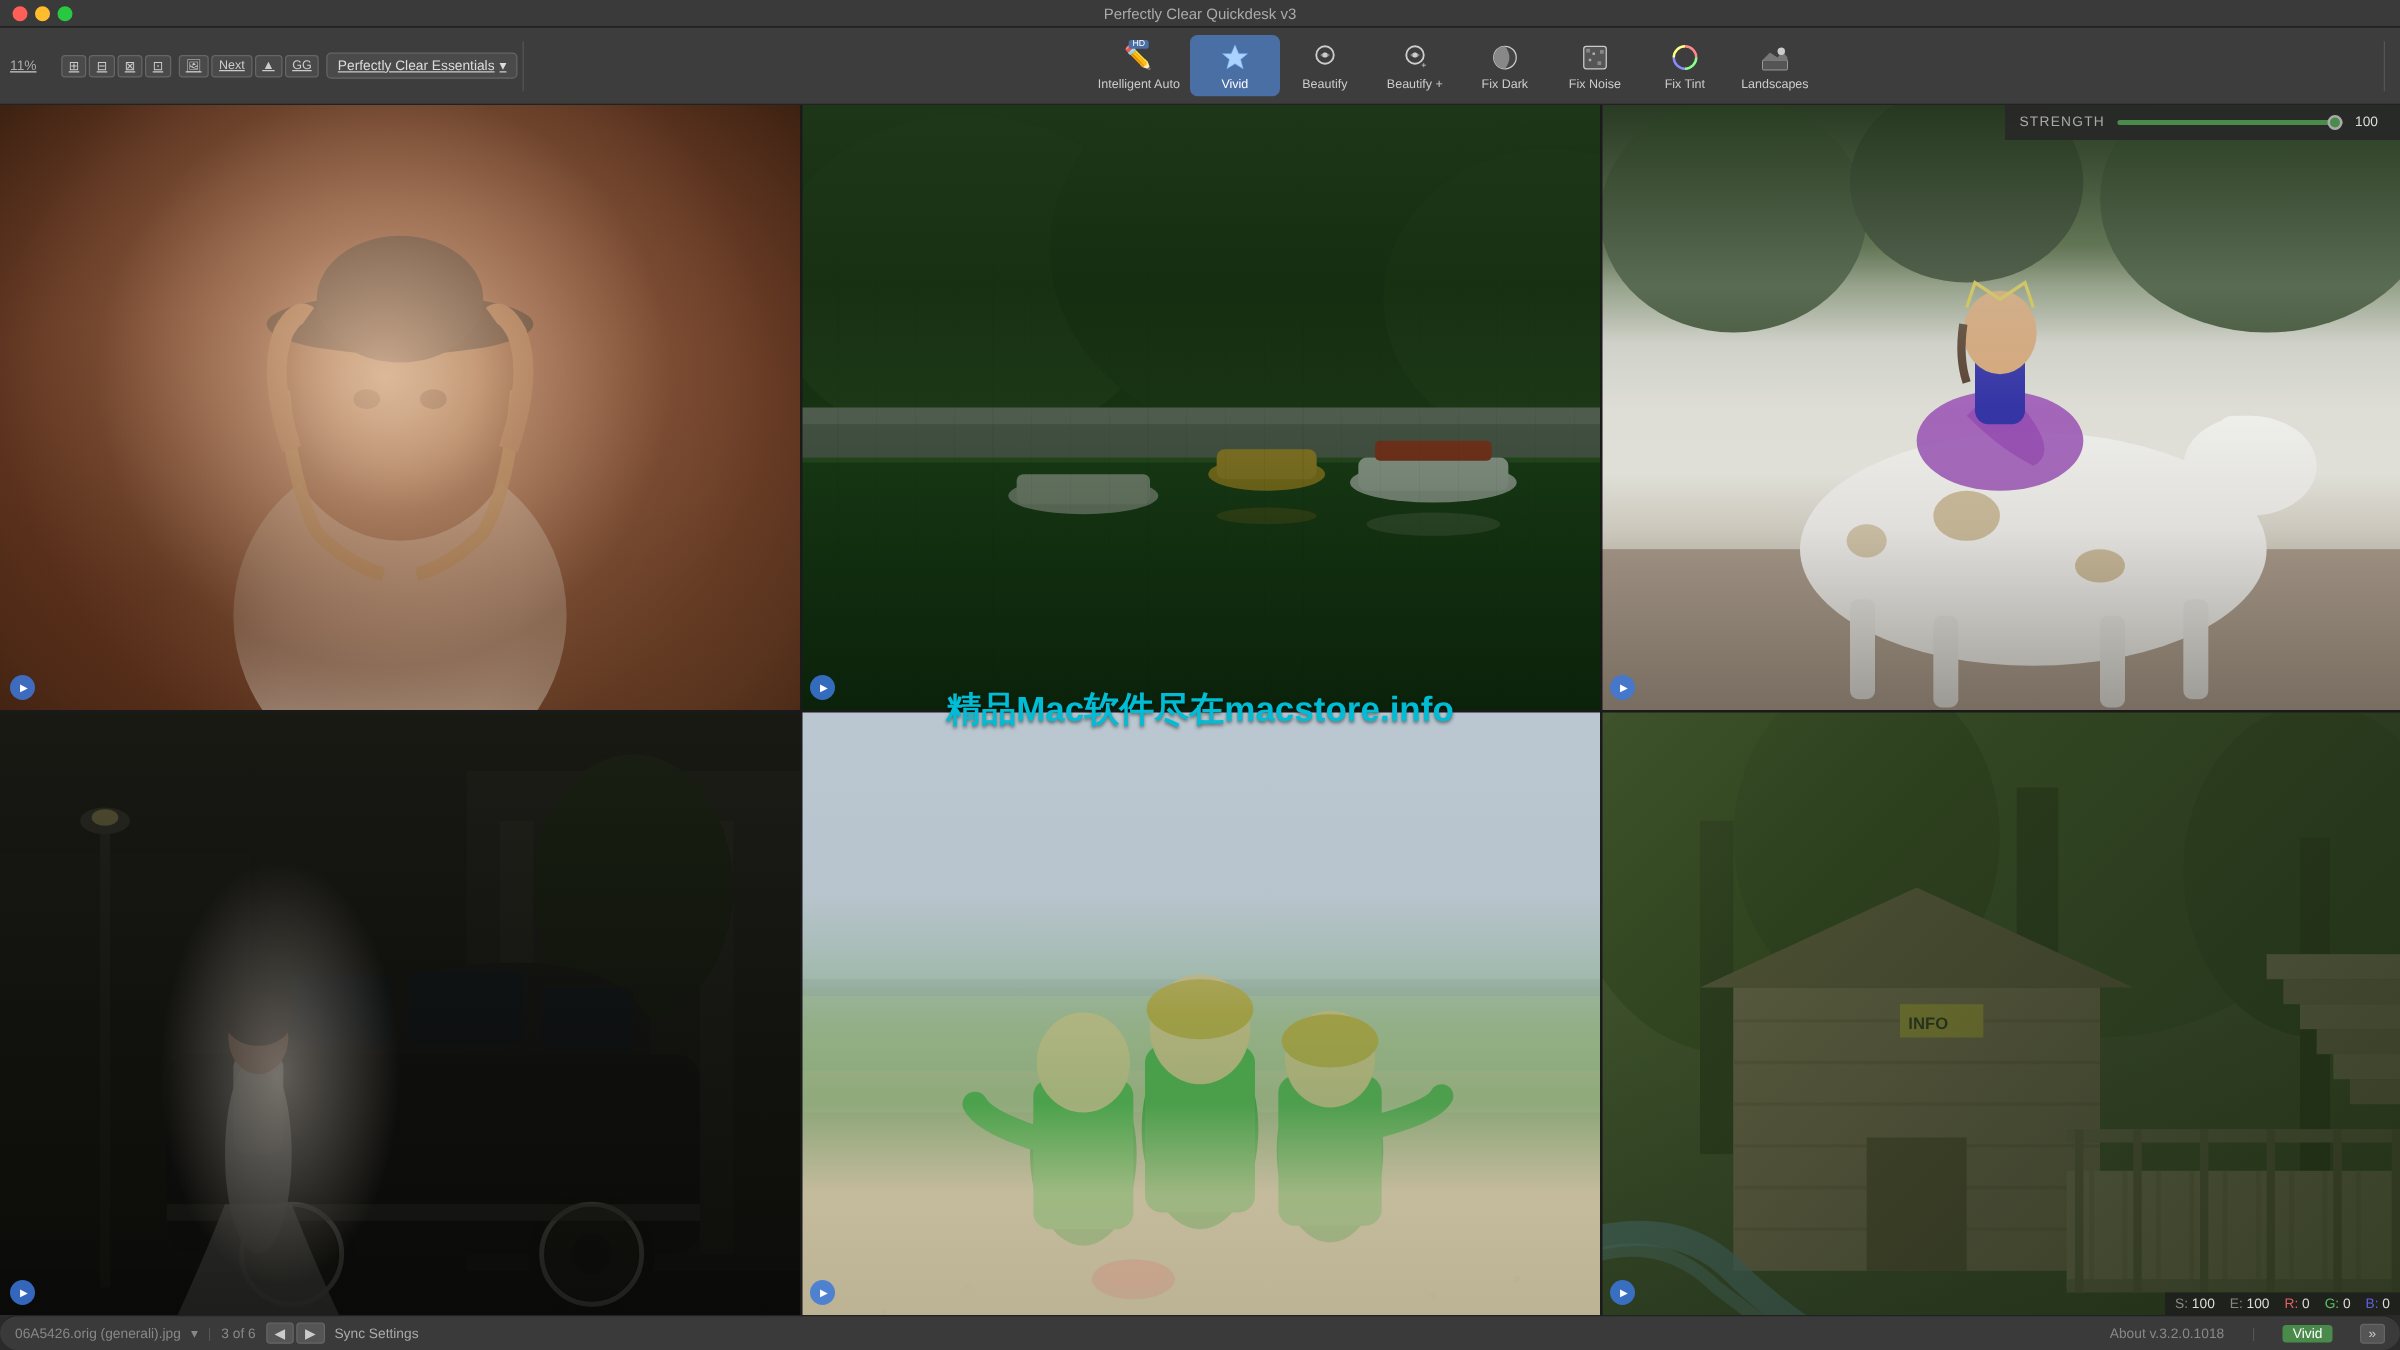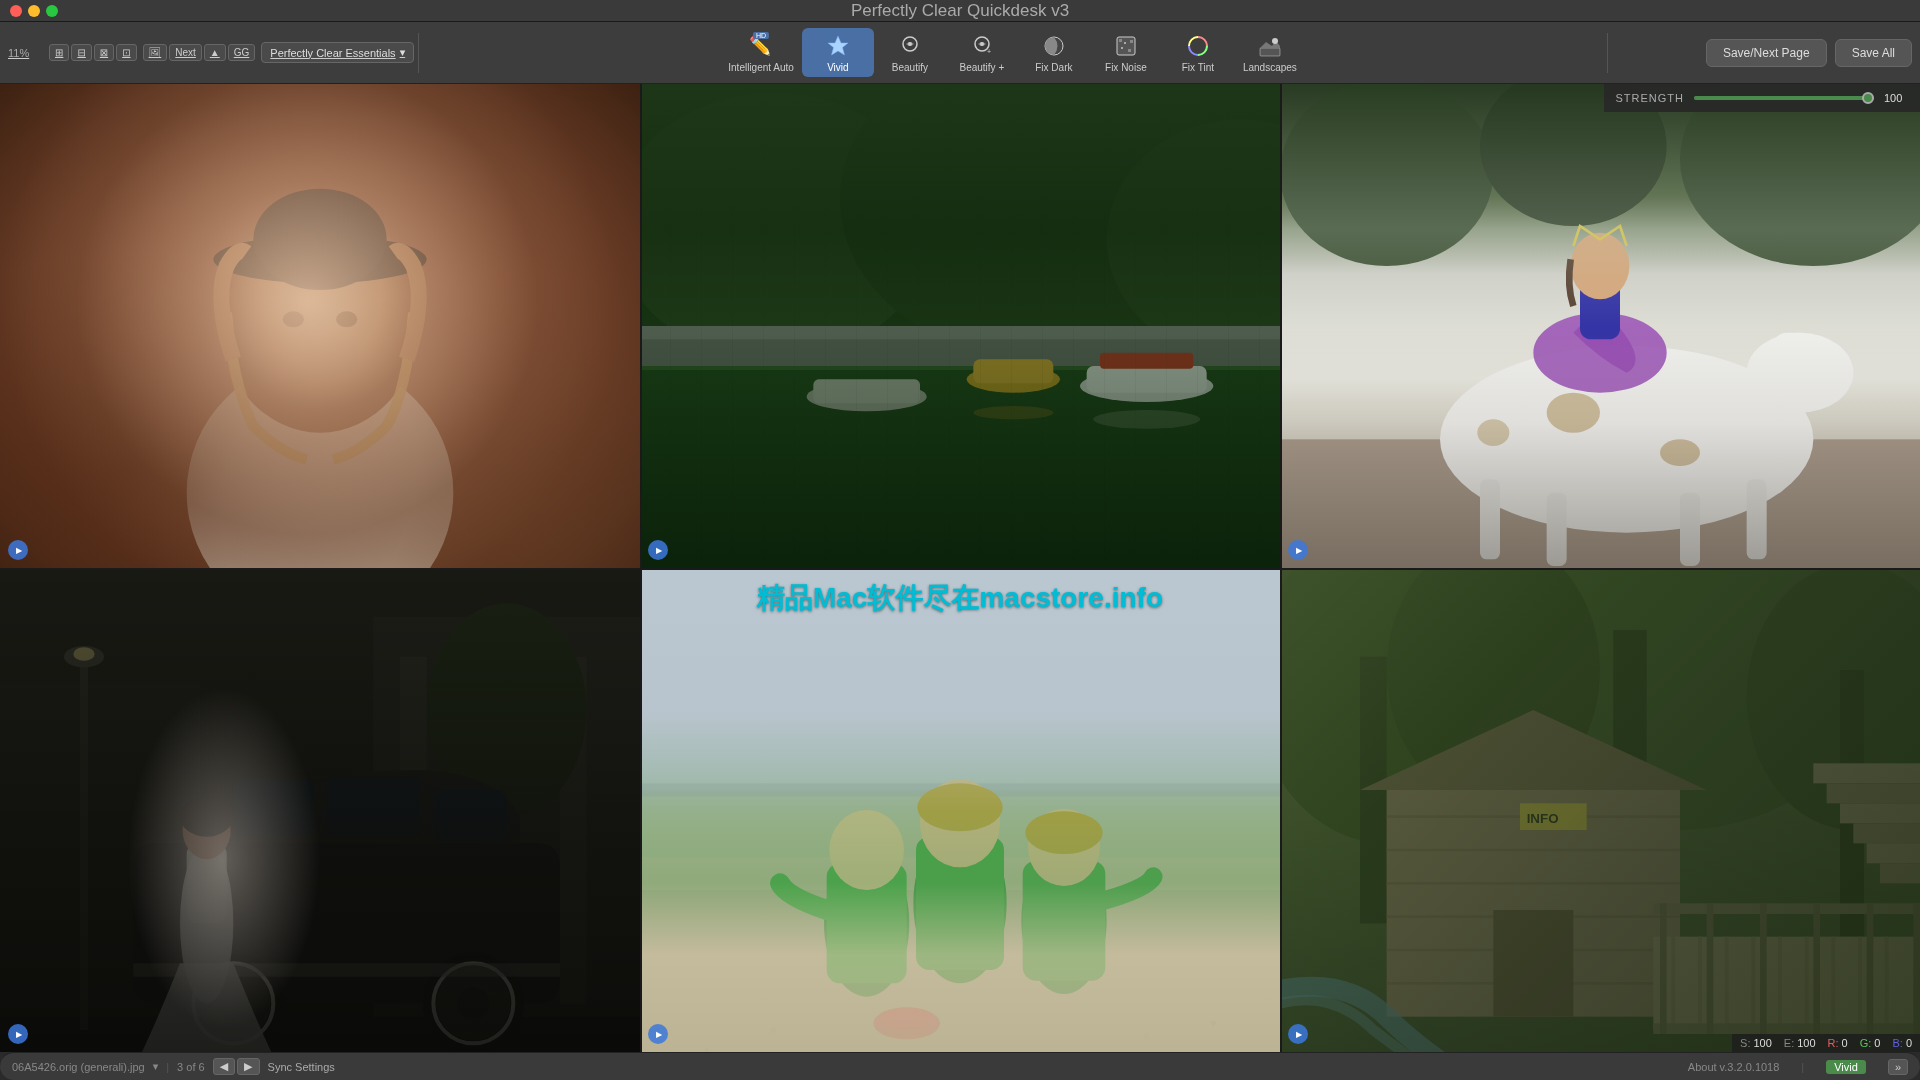--- a/index.html
+++ b/index.html
@@ -32,21 +32,21 @@
     .window-btn {
       width: 12px;
       height: 12px;
       border-radius: 50%;
       display: inline-block;
     }
     .btn-close { background: #ff5f57; }
     .btn-min { background: #ffbd2e; }
     .btn-max { background: #28c940; }
     #window-title {
-      font-size: 17px;
+      font-size: 12px;
       color: #aaa;
     }
 
     
     #toolbar {
       height: 62px;
       background: #3d3d3d;
       display: flex;
       align-items: center;
       border-bottom: 1px solid #222;
@@ -165,21 +165,20 @@
       top: 50%;
       left: 50%;
       transform: translate(-50%, -50%);
       color: #00bcd4;
       font-size: 28px;
       font-weight: bold;
       white-space: nowrap;
       pointer-events: none;
       z-index: 10;
       text-shadow: 0 1px 3px rgba(0,0,0,0.5);
-      margin-top: 30px;
     }
 
     
     .play-btn {
       position: absolute;
       bottom: 8px;
       left: 8px;
       width: 20px;
       height: 20px;
       border-radius: 50%;
@@ -560,24 +559,20 @@
             <path d="M2 14 L8 8 L14 12 L18 7 L22 12 L22 14 Z" fill="#777"></path>
             <circle cx="17" cy="7" r="3" fill="#ccc"></circle>
           </svg>
       </div>
       <span class="label">Landscapes</span>
     </div>
   </div>
 
   <div class="toolbar-divider"></div>
 
-  <div id="toolbar-right">
-    <button class="save-btn">Save/Next Page</button>
-    <button class="save-btn">Save All</button>
-  </div>
 </div>
 
 <div id="main-area">
 
   <div class="grid-separator-h"></div>
   <div class="grid-separator-v1"></div>
   <div class="grid-separator-v2"></div>
 
   <div id="strength-panel">
     <span class="strength-label">STRENGTH</span>

